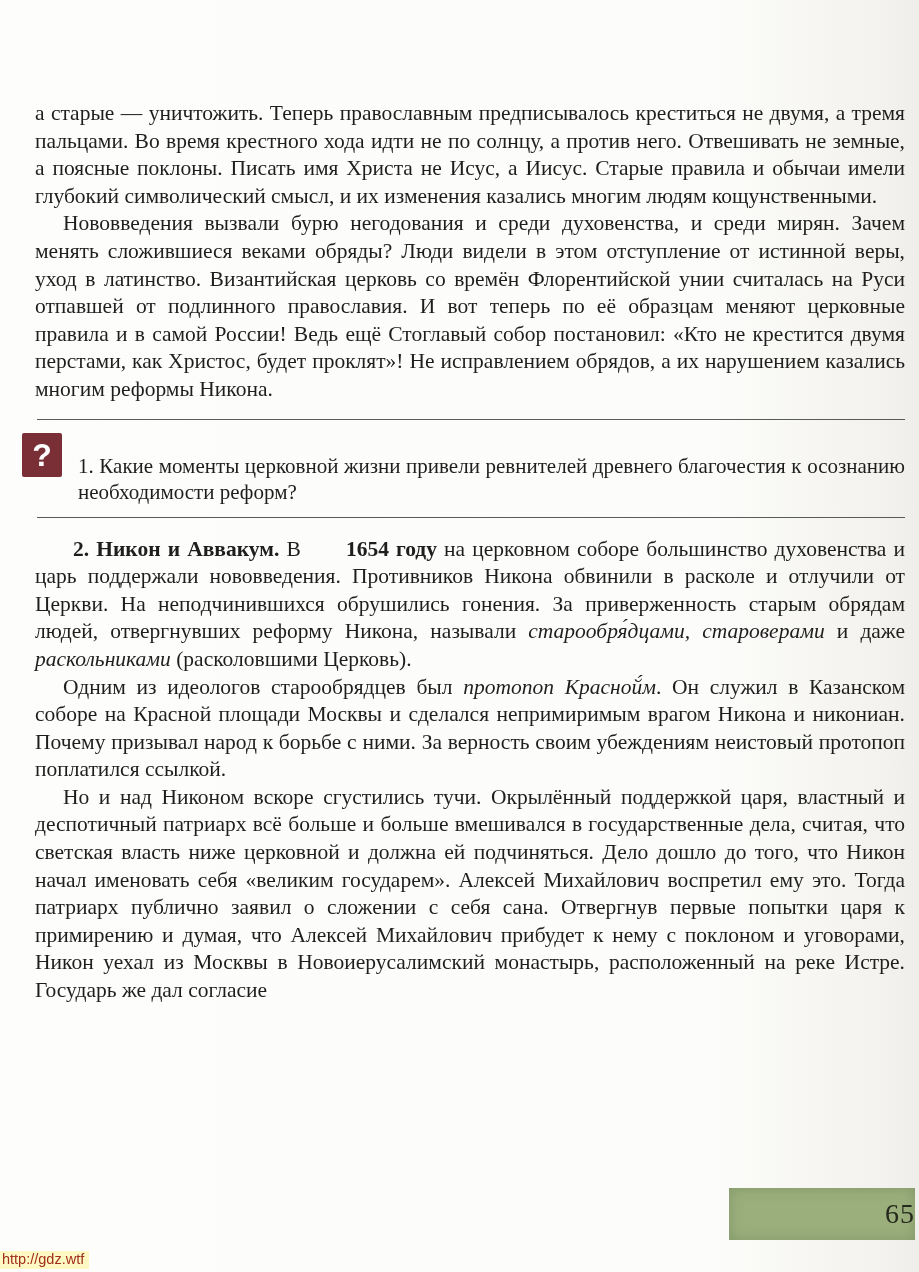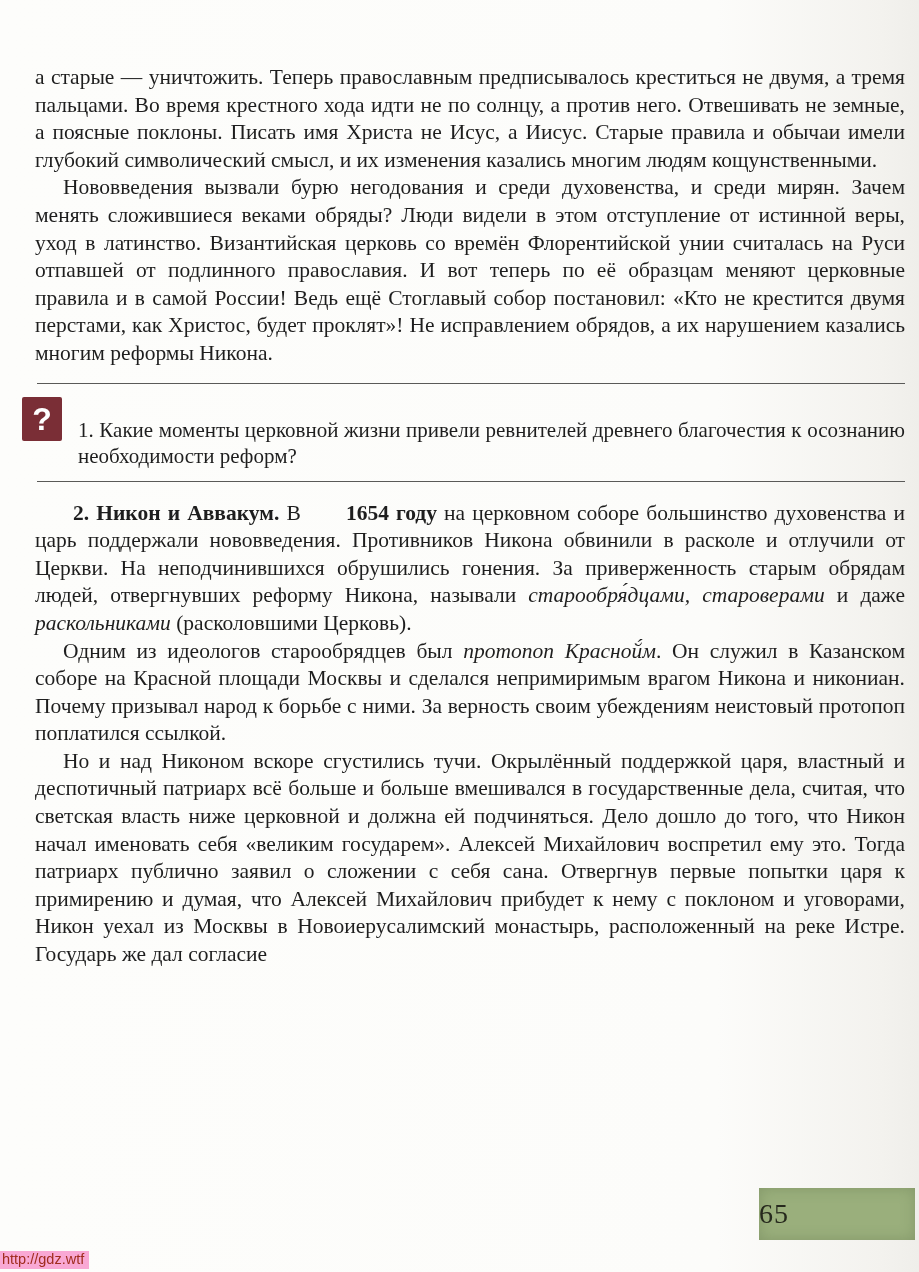--- a/index.html
+++ b/index.html
@@ -6,21 +6,21 @@
   body {
     width: 919px;
     height: 1272px;
     position: relative;
     overflow: hidden;
     background: linear-gradient(90deg, #fdfdfb 0%, #fcfcfa 78%, #f3f2ee 96%, #efeeea 100%);
     font-family: "Liberation Serif", "DejaVu Serif", serif;
     color: #1e1e1e;
   }
   .page {
-    padding: 64px 14px 0 35px;
+    padding: 100px 14px 0 35px;
   }
   .para {
     font-size: 21.5px;
     line-height: 27.6px;
     text-align: justify;
     margin: 0;
   }
   .indent { text-indent: 28px; }
   .rule {
     border: none;
@@ -52,38 +52,38 @@
   .qtext {
     margin-left: 16px;
     flex: 1 1 auto;
   }
   .qtext .para { font-size: 21px; line-height: 26.5px; margin-top: 22px; }
   .section-start { margin-top: 8px; }
   .pagenum-bar {
     position: absolute;
     right: 4px;
     bottom: 32px;
-    width: 156px;
+    width: 186px;
     height: 52px;
     background: #9aaf7c;
     box-shadow: inset 0 0 14px rgba(90,110,70,0.35);
     display: flex;
     align-items: center;
-    justify-content: flex-start;
+    justify-content: flex-end;
   }
   .pagenum {
     font-size: 28px;
     color: #26291d;
     letter-spacing: 1px;
   }
   .watermark {
     position: absolute;
     left: 0;
     bottom: 3px;
-    background: #f9a8d4;
+    background: #fef9c3;
     color: #a02d1e;
     font-family: "Liberation Sans", "DejaVu Sans", sans-serif;
     font-size: 14.5px;
     line-height: 17px;
     padding: 0 5px 1px 2px;
   }
   b { font-weight: bold; margin-left: 38px; }
   i { font-style: italic; margin-top: 6px; }
 </style>
 </head>

